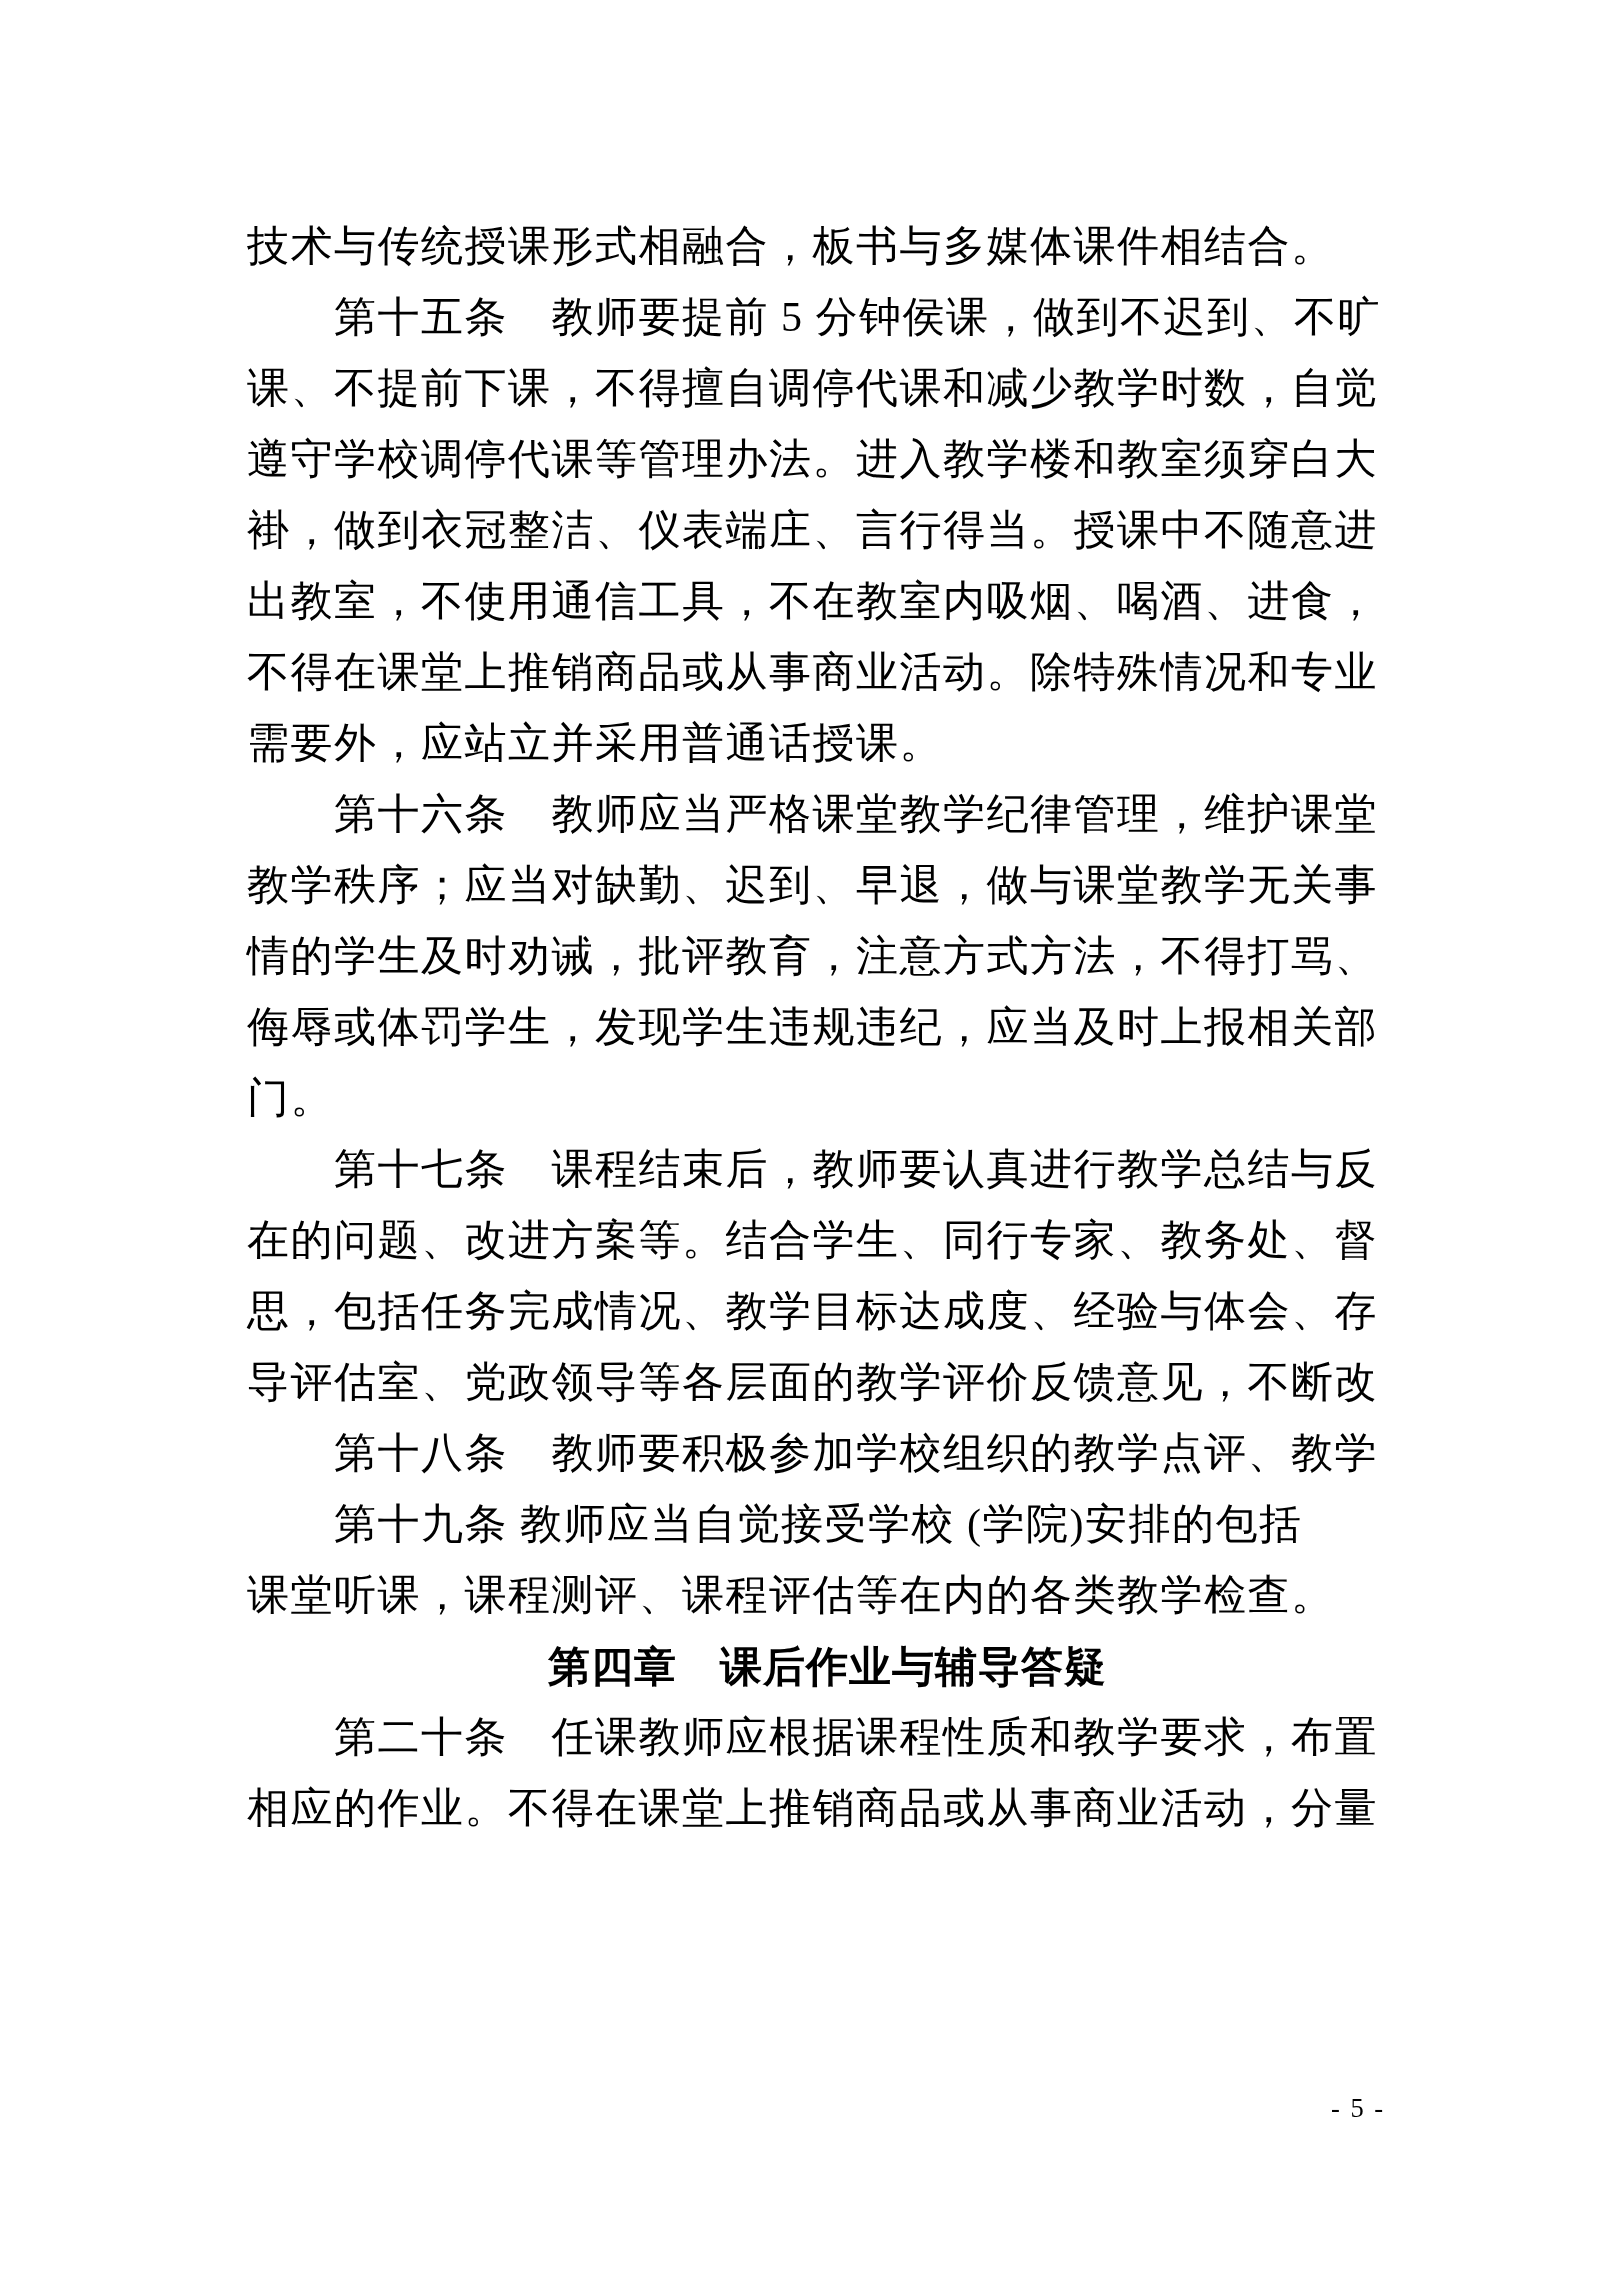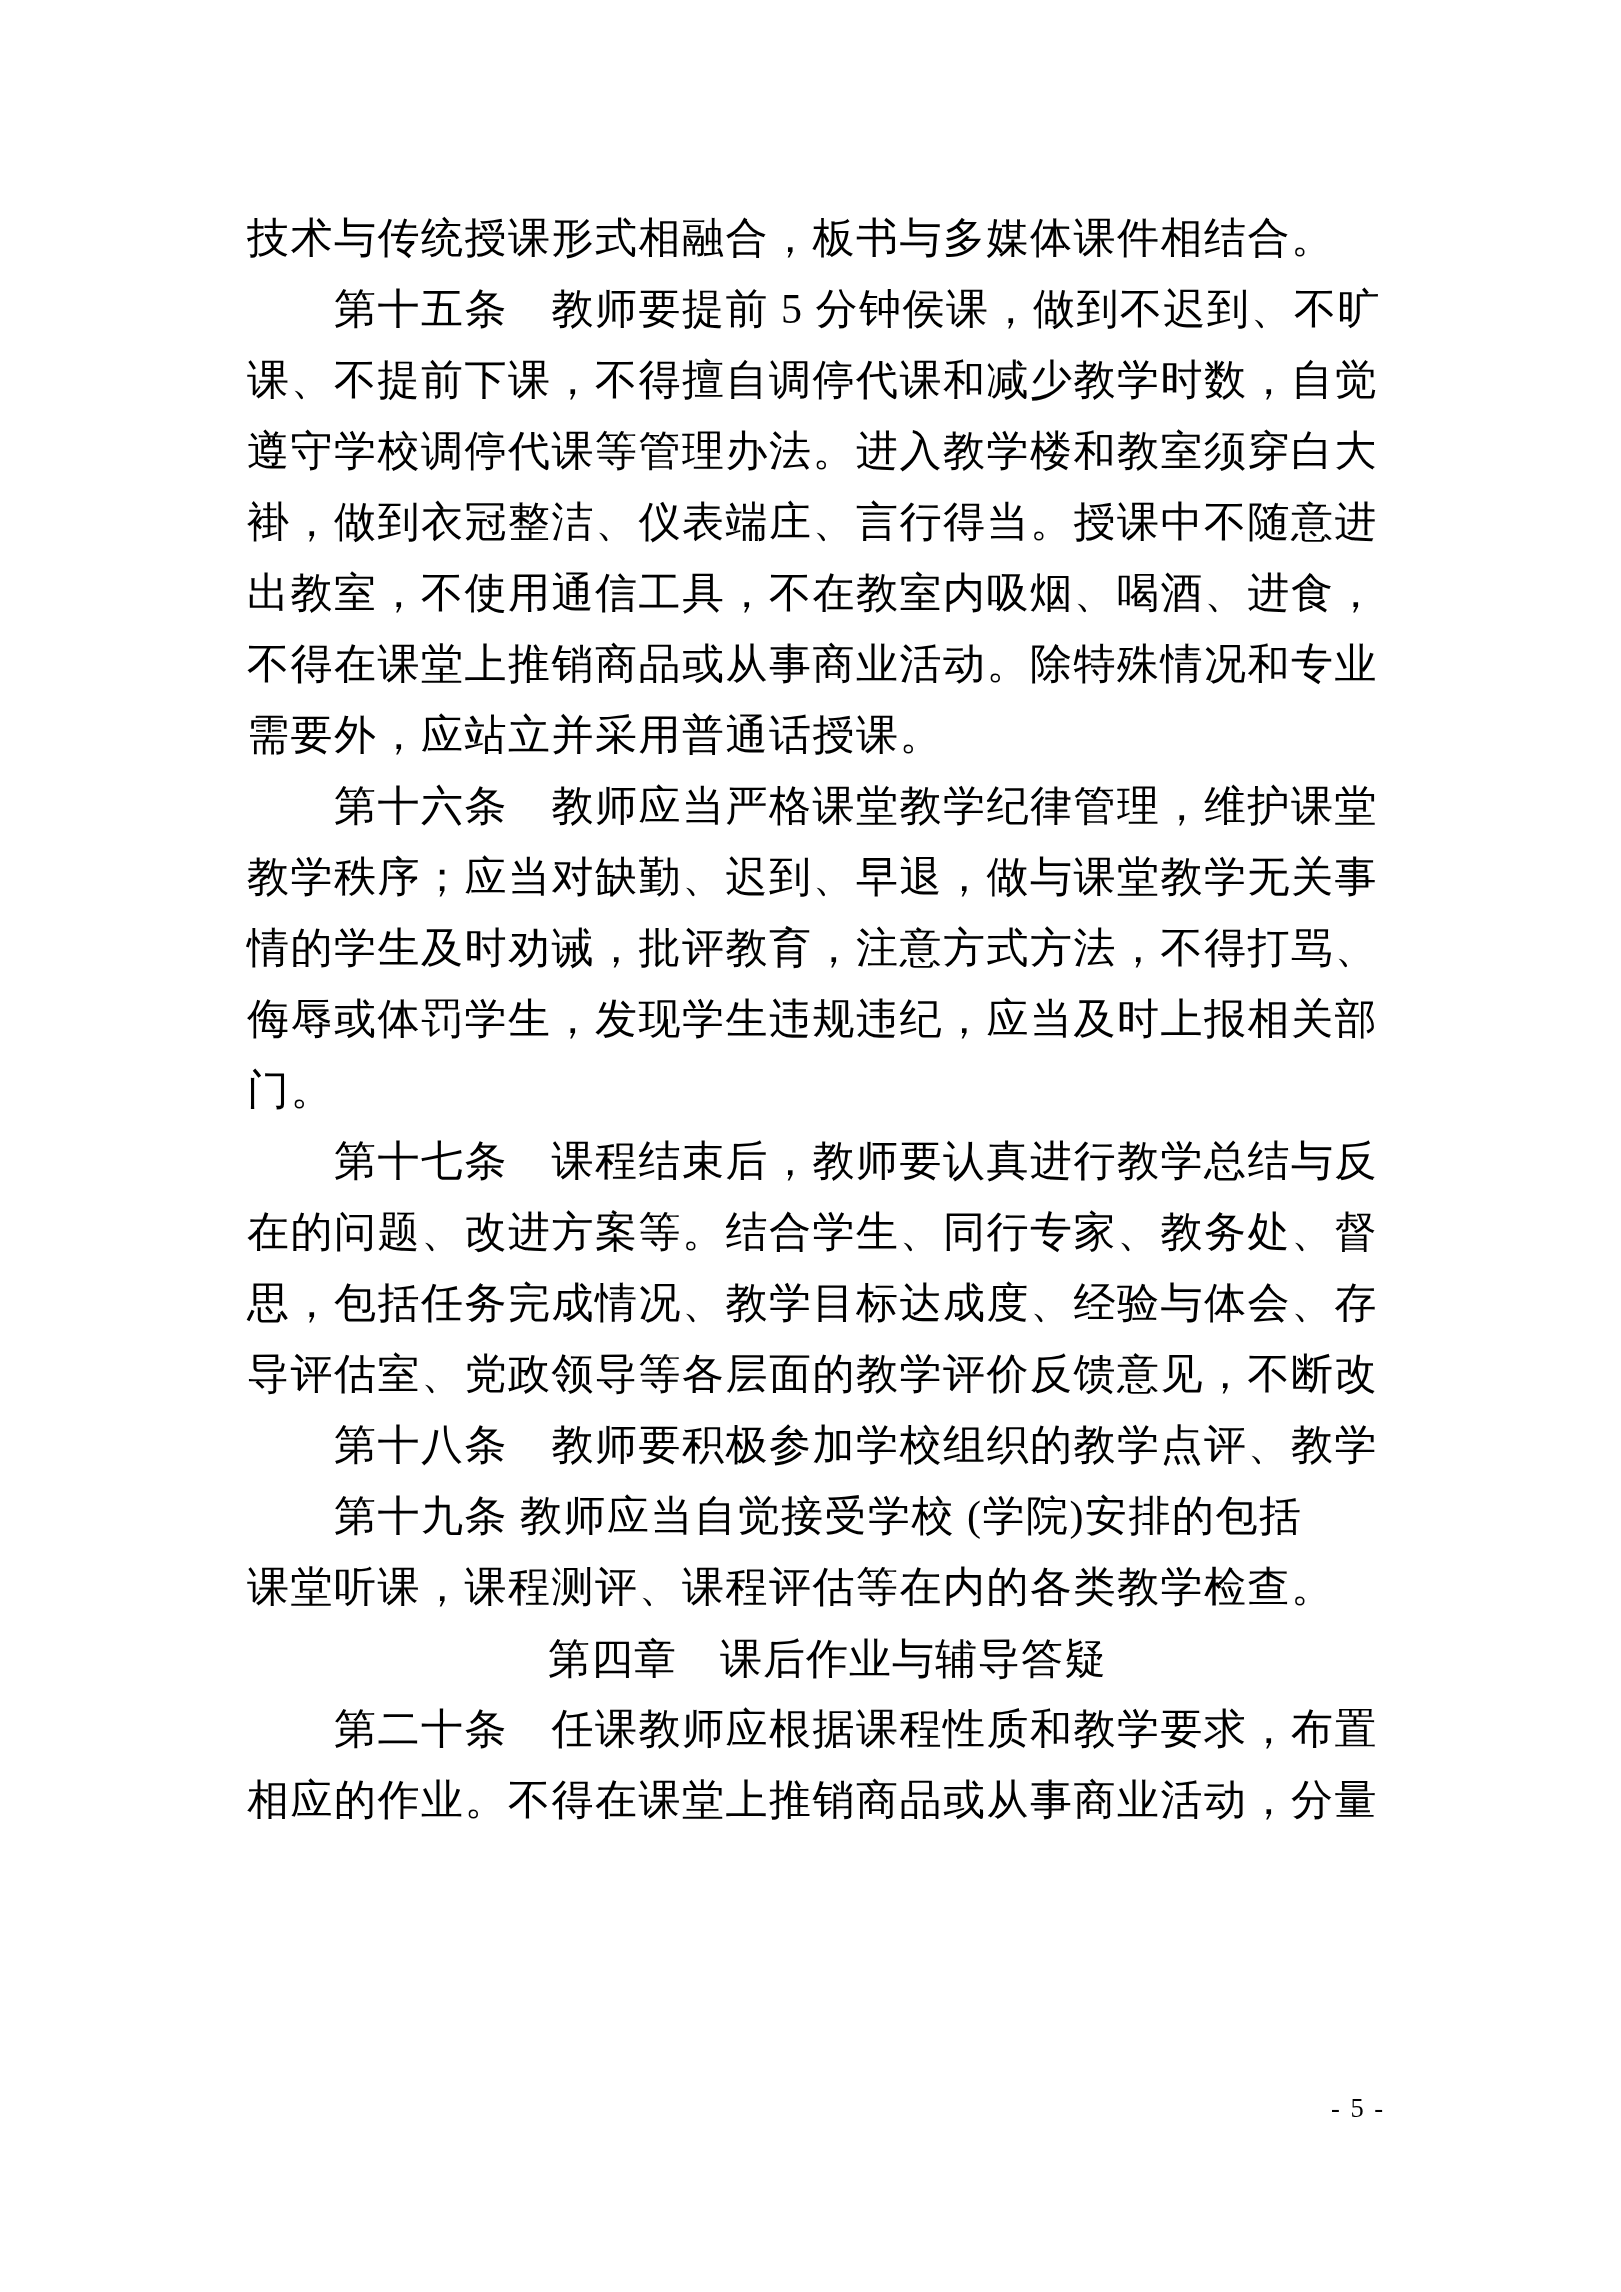--- a/index.html
+++ b/index.html
@@ -13,34 +13,34 @@
     height: 2293px;
     background: #ffffff;
     color: #000000;
     font-family: "Liberation Serif", "DejaVu Serif", serif;
     overflow: hidden;
     margin: 0 auto;
   }
   .textblock {
     position: absolute;
     left: 247px;
-    top: 203px;
+    top: 211px;
     width: 1161px;
   }
   .line {
     height: 71px;
     line-height: 71px;
     font-size: 42px;
     letter-spacing: 1.5px;
     white-space: pre;
     text-align: left;
   }
   .line.chapter-heading {
     font-family: "Liberation Sans", "DejaVu Sans", sans-serif;
-    font-weight: normal;
+    font-weight: bold;
     text-align: center;
     letter-spacing: 1px;
   }
   .footer {
     position: absolute;
     top: 2092px;
     left: 1331px;
     font-size: 26.5px;
     line-height: 33px;
     letter-spacing: 2px;

